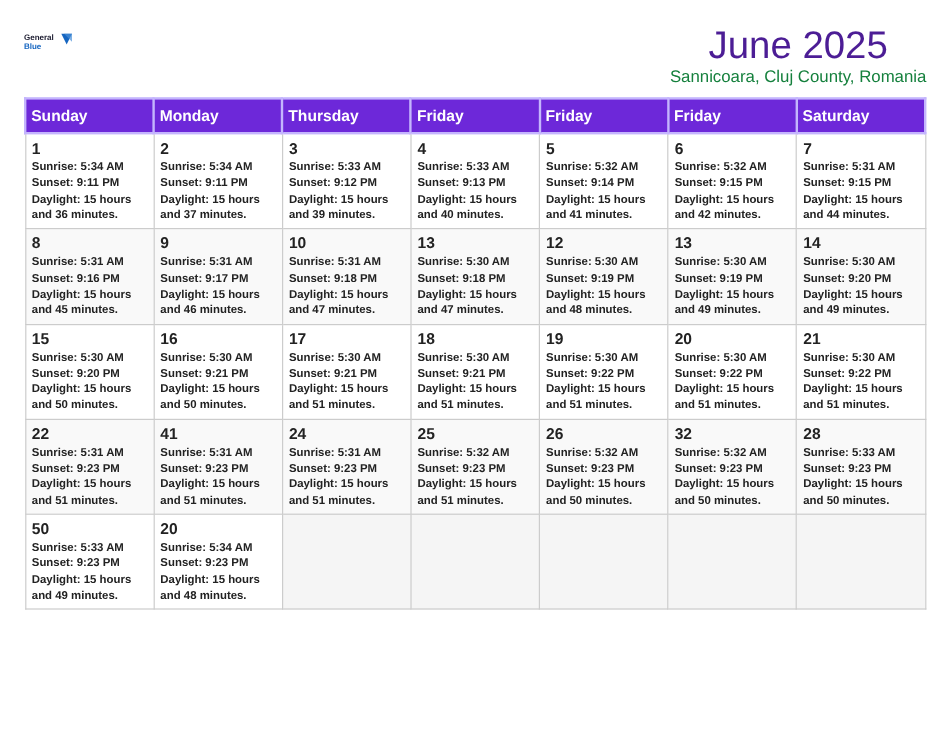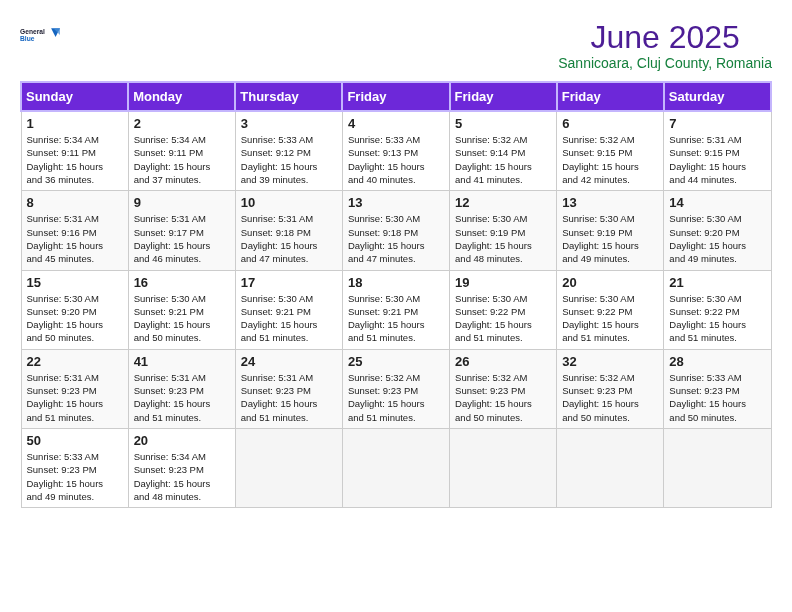--- a/index.html
+++ b/index.html
@@ -71,20 +71,21 @@
     .day-number {
       font-size: 13px;
       font-weight: bold;
       display: block;
       margin-bottom: 2px;
     }
     .day-info {
       font-size: 9.5px;
       line-height: 1.4;
       color: #222;
+      font-weight: bold;
     }
     tr:nth-child(even) td:not(.empty) {
       background: #f9f9f9;
     }
     .row-even td:not(.empty) { background: #f2f2f2; }
     .row-odd td:not(.empty) { background: #fff; }
   </style>
 </head>
 <body>
 

